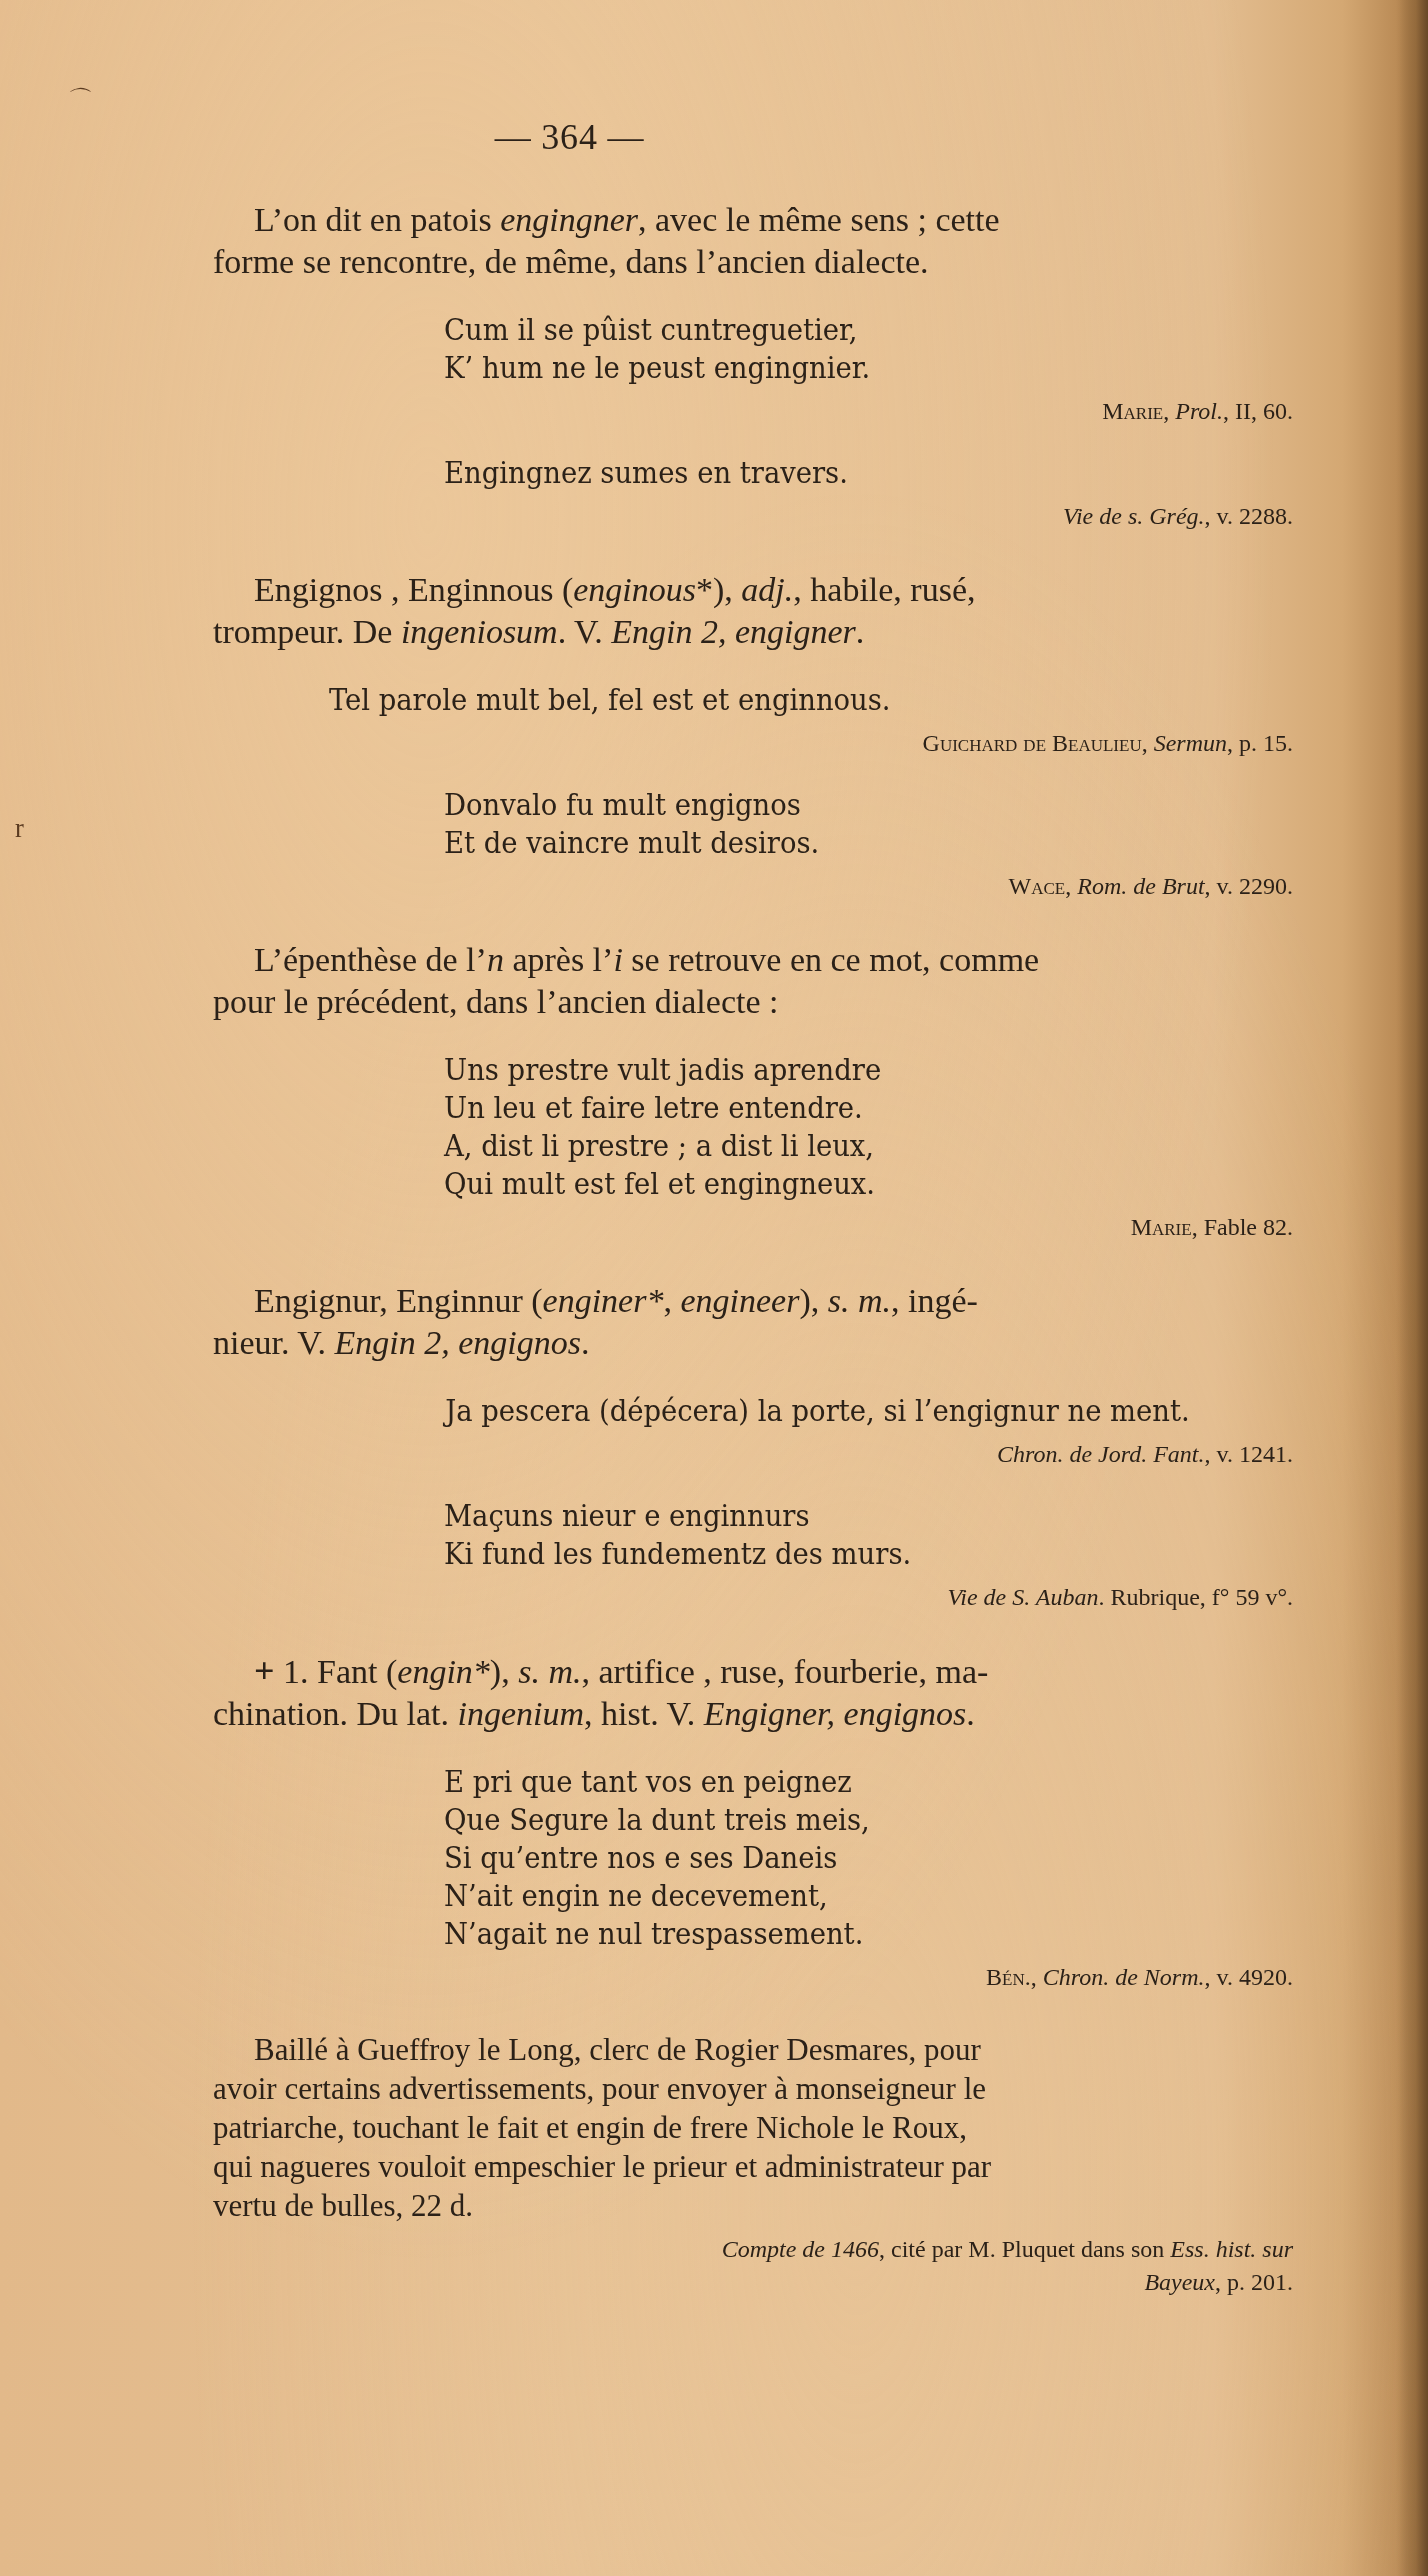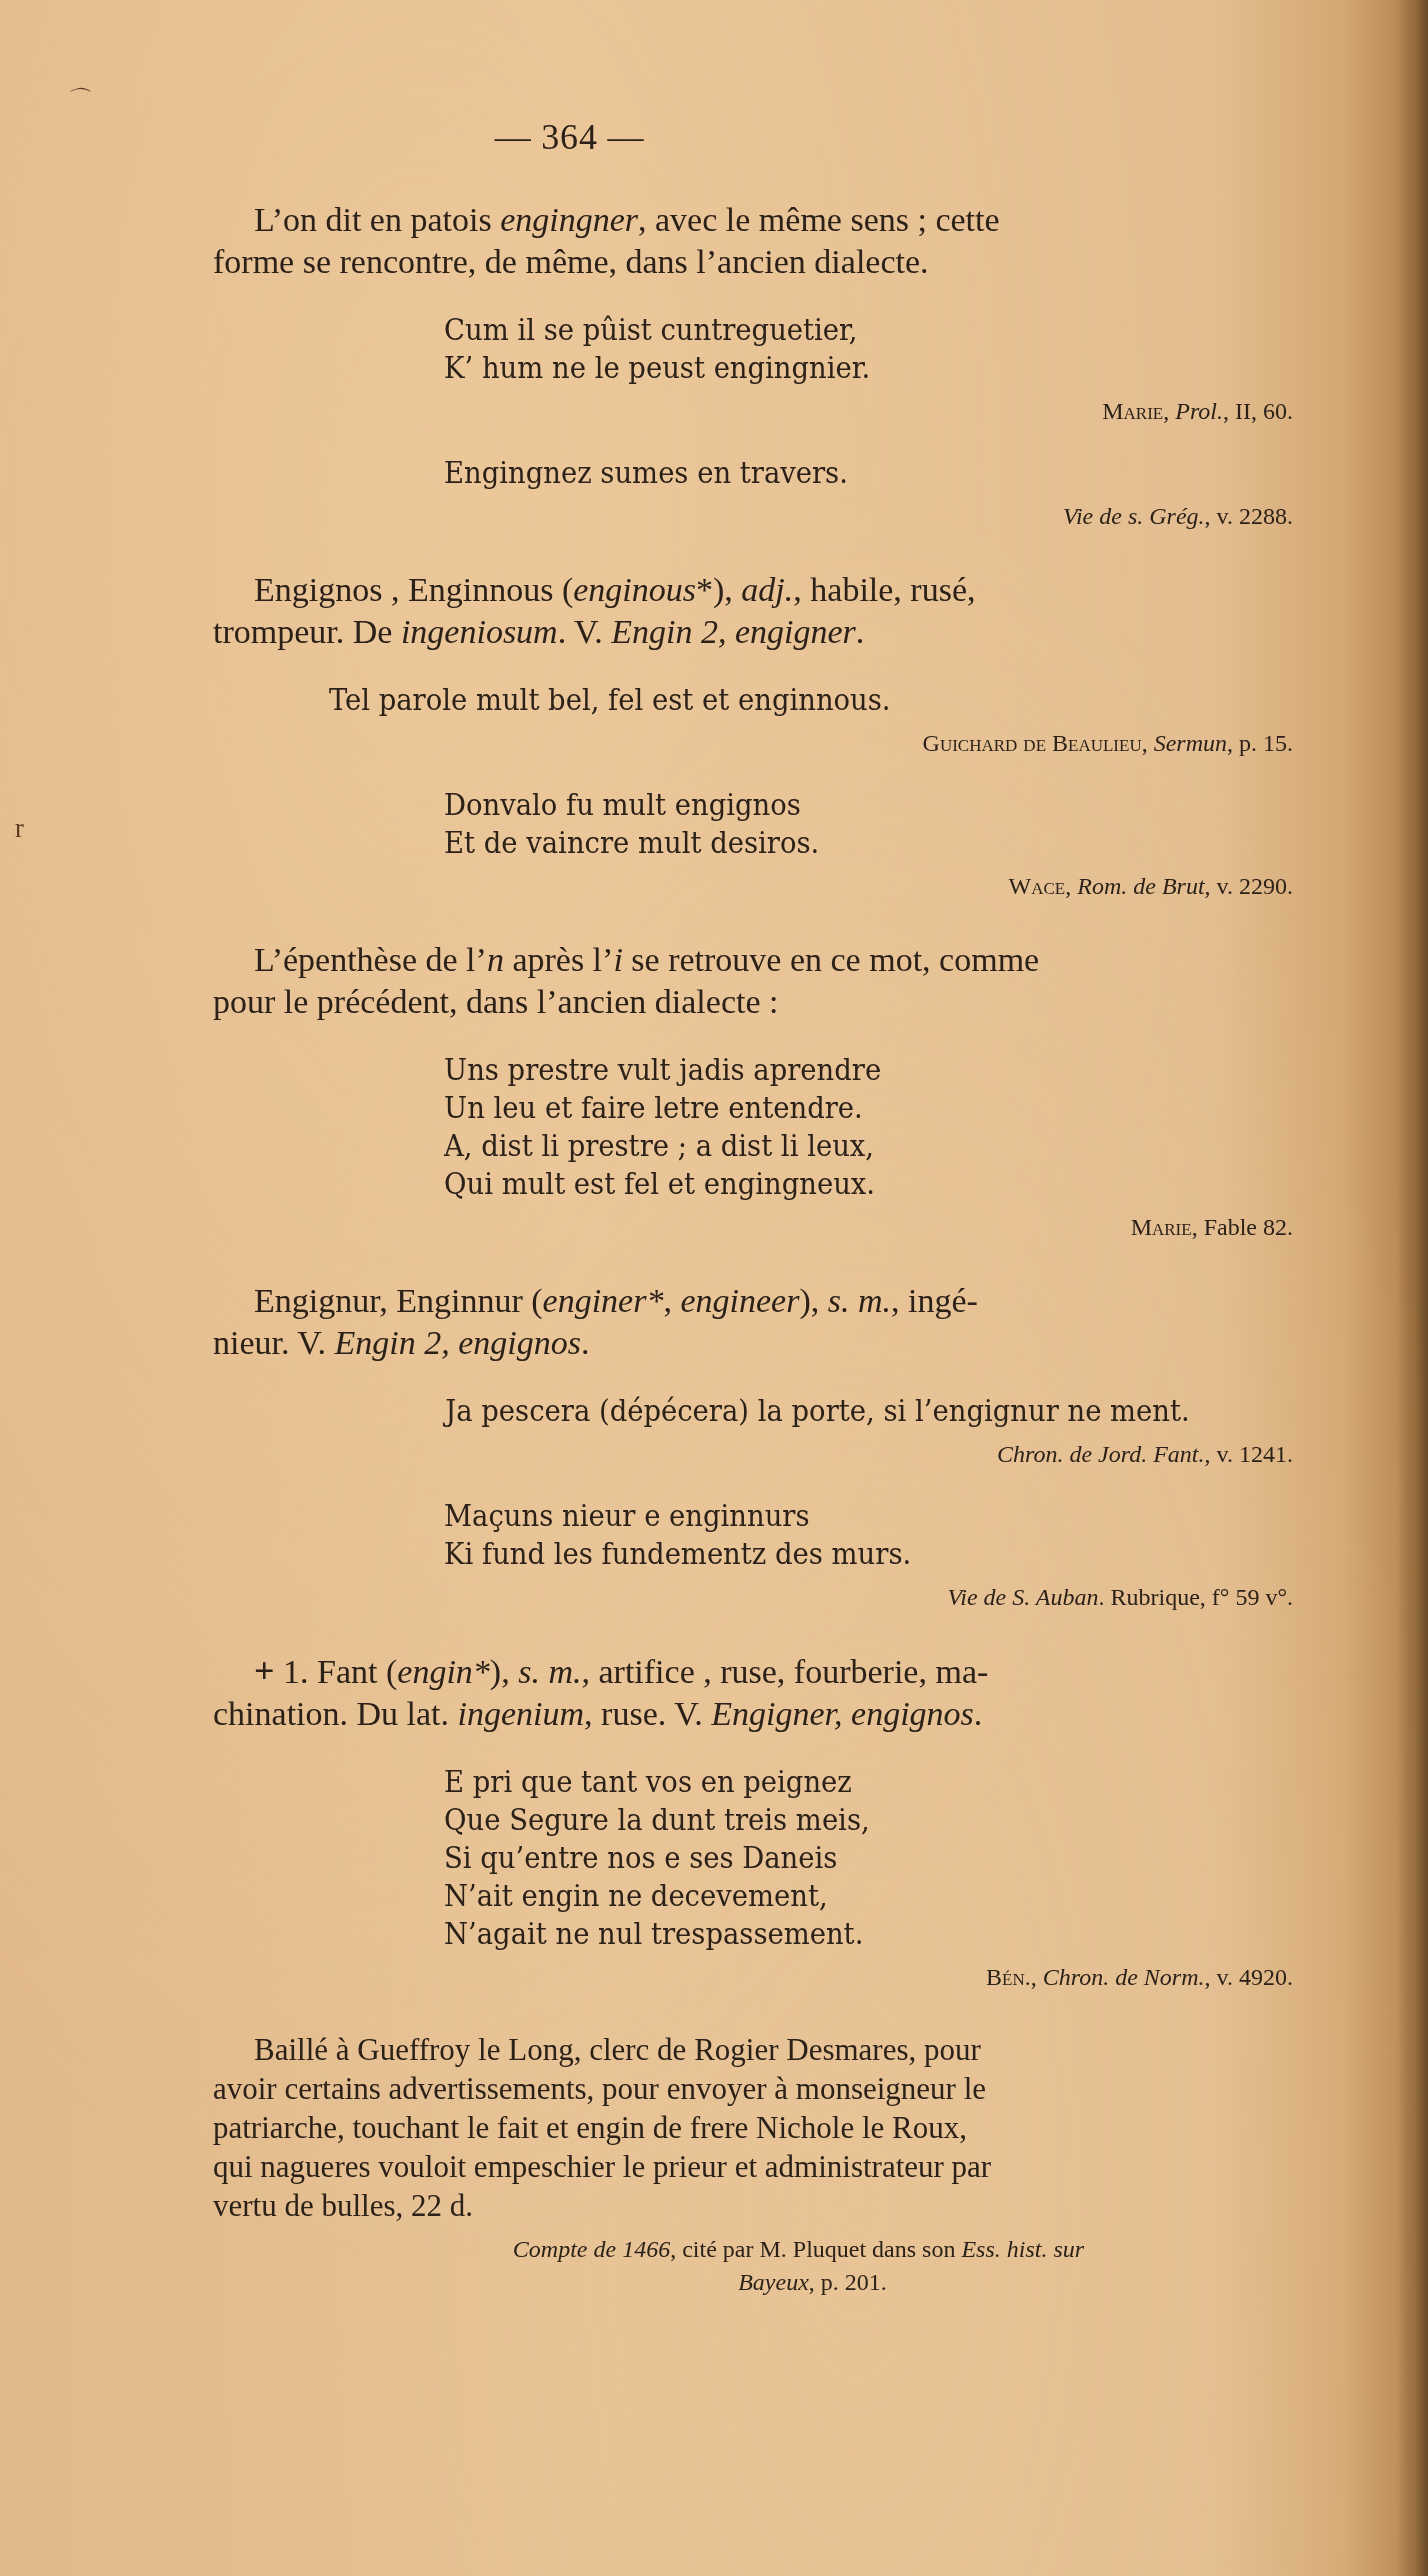--- a/index.html
+++ b/index.html
@@ -37,21 +37,21 @@
     font-size: 30.5px; line-height: 38px; margin: 0; padding-left: 231px;
     font-family: "DejaVu Serif", serif; font-stretch: condensed;
   }
   .verse .vline { display: block; white-space: nowrap; }
   .verse.wide { padding-left: 116px; }
   .verse.long { padding-left: 111px; text-align: center; }
   .cite {
     text-align: right; font-size: 24px; line-height: 33px; margin: 8px;
     padding-right: 10px;
   }
-  .cite.left { text-align: center; padding-left: 165px; }
+  .cite.left { text-align: right; padding-left: 165px; }
   .cite .sc { font-variant: small-caps; }
   .cite .sub { display: block; padding-left: 28px; }
   b { font-weight: normal; }
   i, .it { font-style: italic; }
   .gap-s { height: 18px; }
   .gap-m { height: 28px; }
   .mark {
     position: absolute; color: #5a3a20; font-size: 26.4px;
   }
   .cross { font-size: 36px; font-weight: bold; }
@@ -136,21 +136,21 @@
 
     <div class="verse">
       <span class="vline">Maçuns nieur e enginnurs</span>
       <span class="vline">Ki fund les fundementz des murs.</span>
     </div>
     <p class="cite"><i>Vie de S. Auban</i><span>. Rubrique, f° 59 v°.</span></p>
     <div class="gap-m"></div>
 
     <p class="para">
       <span class="line indent"><span class="cross">+</span><span> 1. </span><b>Fant</b><span> (</span><i>engin*</i><span>), </span><i>s. m.</i><span>, artifice , ruse, fourberie, ma-</span></span>
-      <span class="line"><span>chination. Du lat. </span><i>ingenium</i><span>, ruse. V. </span><i>Engigner, engignos</i><span>.</span></span>
+      <span class="line"><span>chination. Du lat. </span><i>ingenium</i><span>, hist. V. </span><i>Engigner, engignos</i><span>.</span></span>
     </p>
     <div class="gap-m"></div>
 
     <div class="verse">
       <span class="vline">E pri que tant vos en peignez</span>
       <span class="vline">Que Segure la dunt treis meis,</span>
       <span class="vline">Si qu’entre nos e ses Daneis</span>
       <span class="vline">N’ait engin ne decevement,</span>
       <span class="vline">N’agait ne nul trespassement.</span>
     </div>

